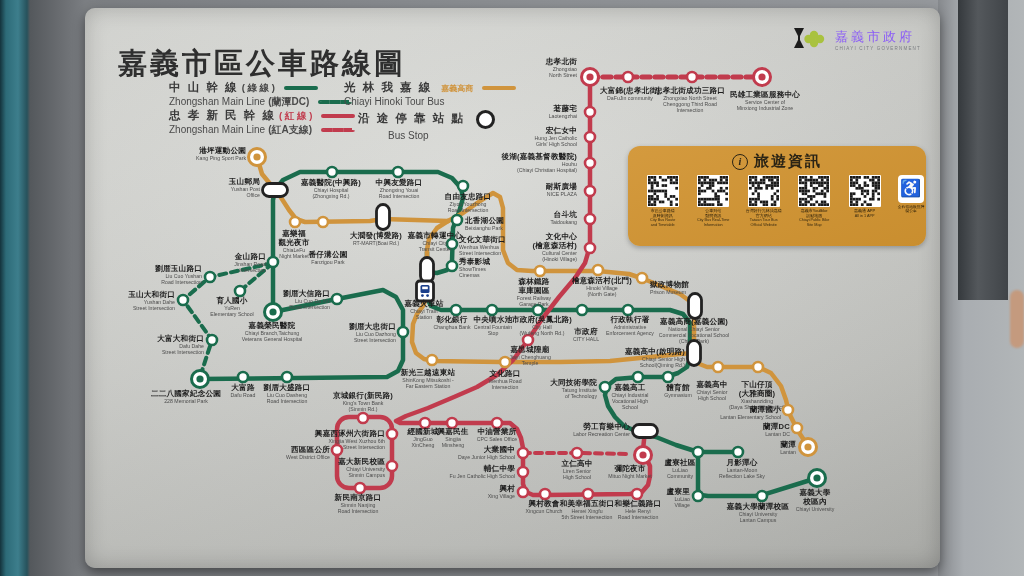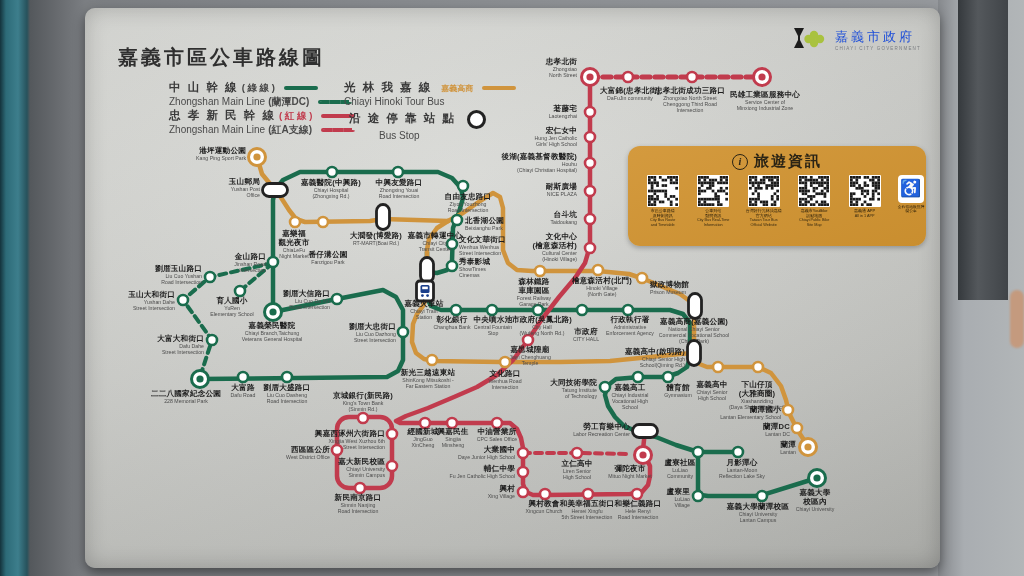--- a/index.html
+++ b/index.html
@@ -15,36 +15,36 @@
     position:absolute;left:85px;top:8px;width:855px;height:560px;border-radius:10px;
     background:linear-gradient(155deg,#dcddd9 0%,#d3d4d0 40%,#c7c8c4 75%,#babbb7 100%);
     box-shadow:inset 0 0 22px rgba(0,0,0,.22), 0 5px 12px rgba(0,0,0,.45);
   }
   .sign::after{content:"";position:absolute;inset:0;border-radius:10px;
     background:radial-gradient(120% 100% at 45% 30%,rgba(255,255,255,.14),rgba(0,0,0,.10) 85%);pointer-events:none;}
   #map-svg{position:absolute;left:0;top:0;width:1024px;height:576px;}
   .overlay{position:absolute;z-index:5;}
 
   .title-row{left:118px;top:44px;display:flex;align-items:baseline;gap:14px;color:#2f2f2f;}
-  .title-zh{font-size:20px;font-weight:bold;letter-spacing:3px;}
+  .title-zh{font-size:29px;font-weight:bold;letter-spacing:3px;}
   .title-en{font-size:23px;font-weight:bold;}
 
   .legend{left:130px;top:80px;width:330px;font-size:11px;color:#333;}
   .lg-row{position:absolute;white-space:nowrap;margin-left:39px;}
   .lg-zh{font-size:11.5px;font-weight:bold;letter-spacing:2px;color:#3a3a3a;}
   .lg-paren{font-size:9.5px;font-weight:bold;color:#444;}
   .lg-en{font-size:10px;color:#4a4a4a;}
   .swatch{display:inline-block;vertical-align:middle;width:34px;height:4.5px;margin-left:6px;border-radius:2px;}
   .swatch.dashed{background:none !important;border-top:4.5px dashed currentColor;height:0;}
   .tag-orange{font-size:8px;font-weight:bold;color:#d0943d;margin-left:6px;}
   .stop-circle{display:inline-block;width:13px;height:13px;border-radius:50%;background:#fff;border:3px solid #222;vertical-align:middle;margin-left:8px;}
 
   .logo{left:793px;top:26px;display:flex;align-items:center;gap:8px;}
   .logo-text{display:flex;flex-direction:column;}
-  .logo-zh{font-size:13px;letter-spacing:3px;color:#1d4ed8;}
+  .logo-zh{font-size:13px;letter-spacing:3px;color:#8b5cf6;}
   .logo-en{font-size:4.5px;letter-spacing:1.2px;color:#7a7d81;}
 
   .info-box{left:628px;top:146px;width:298px;height:100px;background:linear-gradient(160deg,#d49a3e,#c98e2f);border-radius:12px;box-shadow:0 2px 5px rgba(0,0,0,.25);}
   .info-head{display:flex;justify-content:center;align-items:center;gap:6px;margin-top:6px;color:#2b2415;}
   .info-i{width:14px;height:14px;border:1.6px solid #2b2415;border-radius:50%;font:italic bold 10px "Liberation Serif",serif;text-align:center;line-height:13px;}
   .info-title{font-size:15px;font-weight:bold;letter-spacing:2px;}
   .qr-row{display:flex;justify-content:flex-start;gap:9px;padding:4px 0 0 14px;}
   .qr-cell{width:42px;display:flex;flex-direction:column;align-items:center;}
   .qr-cap{margin-top:2px;font-size:4px;line-height:4.6px;color:#241a08;text-align:center;white-space:pre-line;}
   .qr-cap .cap-en{color:#3a2c12;font-size:3.8px;}
@@ -557,21 +557,21 @@
     <span class="lg-en">Zhongshan Main Line</span>
     <span class="lg-en" style="font-weight:bold">(紅A支線)</span>
     <span class="swatch dashed" style="color:#c13b4d"></span>
   </div>
   <div class="lg-row" style="left:175px;top:0;">
     <span class="lg-zh">光 林 我 嘉 線</span>
     <span class="tag-orange">嘉義高商</span>
     <span class="swatch" style="background:#d0943d"></span><br>
     <span class="lg-en">Chiayi Hinoki Tour Bus</span>
   </div>
-  <div class="lg-row" style="left:180px;top:30px;">
+  <div class="lg-row" style="left:189px;top:30px;">
     <span class="lg-zh">沿 途 停 靠 站 點</span>
     <span class="stop-circle"></span><br>
     <span class="lg-en" style="margin-left:30px">Bus Stop</span>
   </div>
 </div>
 
 <div class="overlay logo">
   <svg width="34" height="26" viewBox="0 0 34 26">
     <path d="M1 2 h10 l-4 8 v4 l4 8 H1 l4-8 v-4 Z" fill="#1c1c1c"></path>
     <g fill="#a9c23f">

